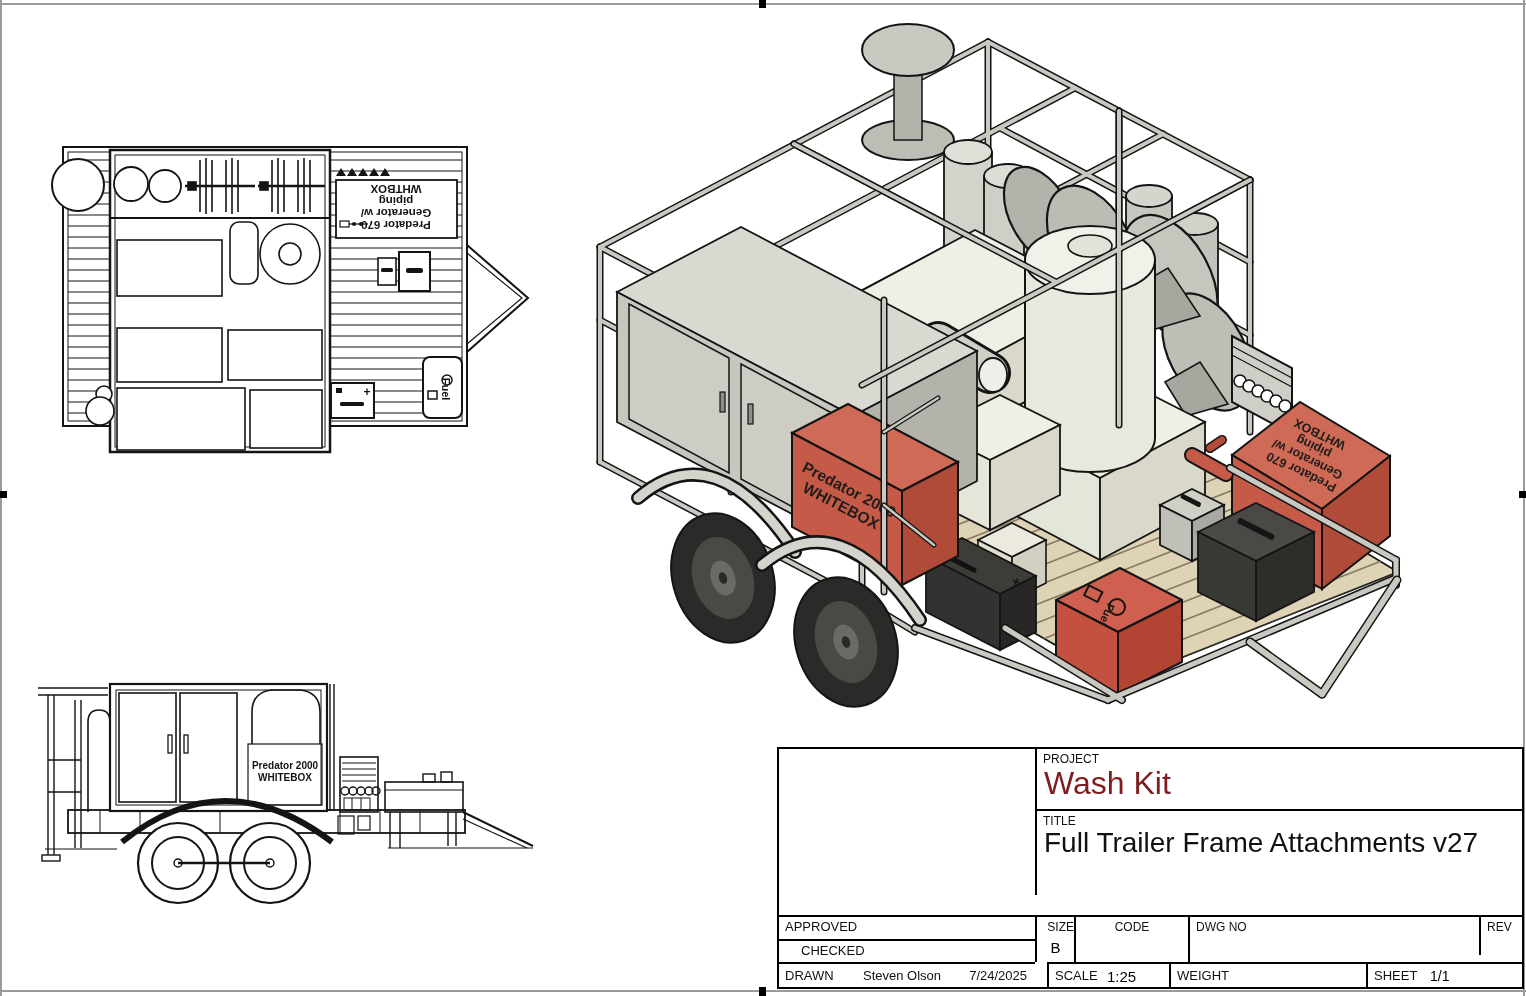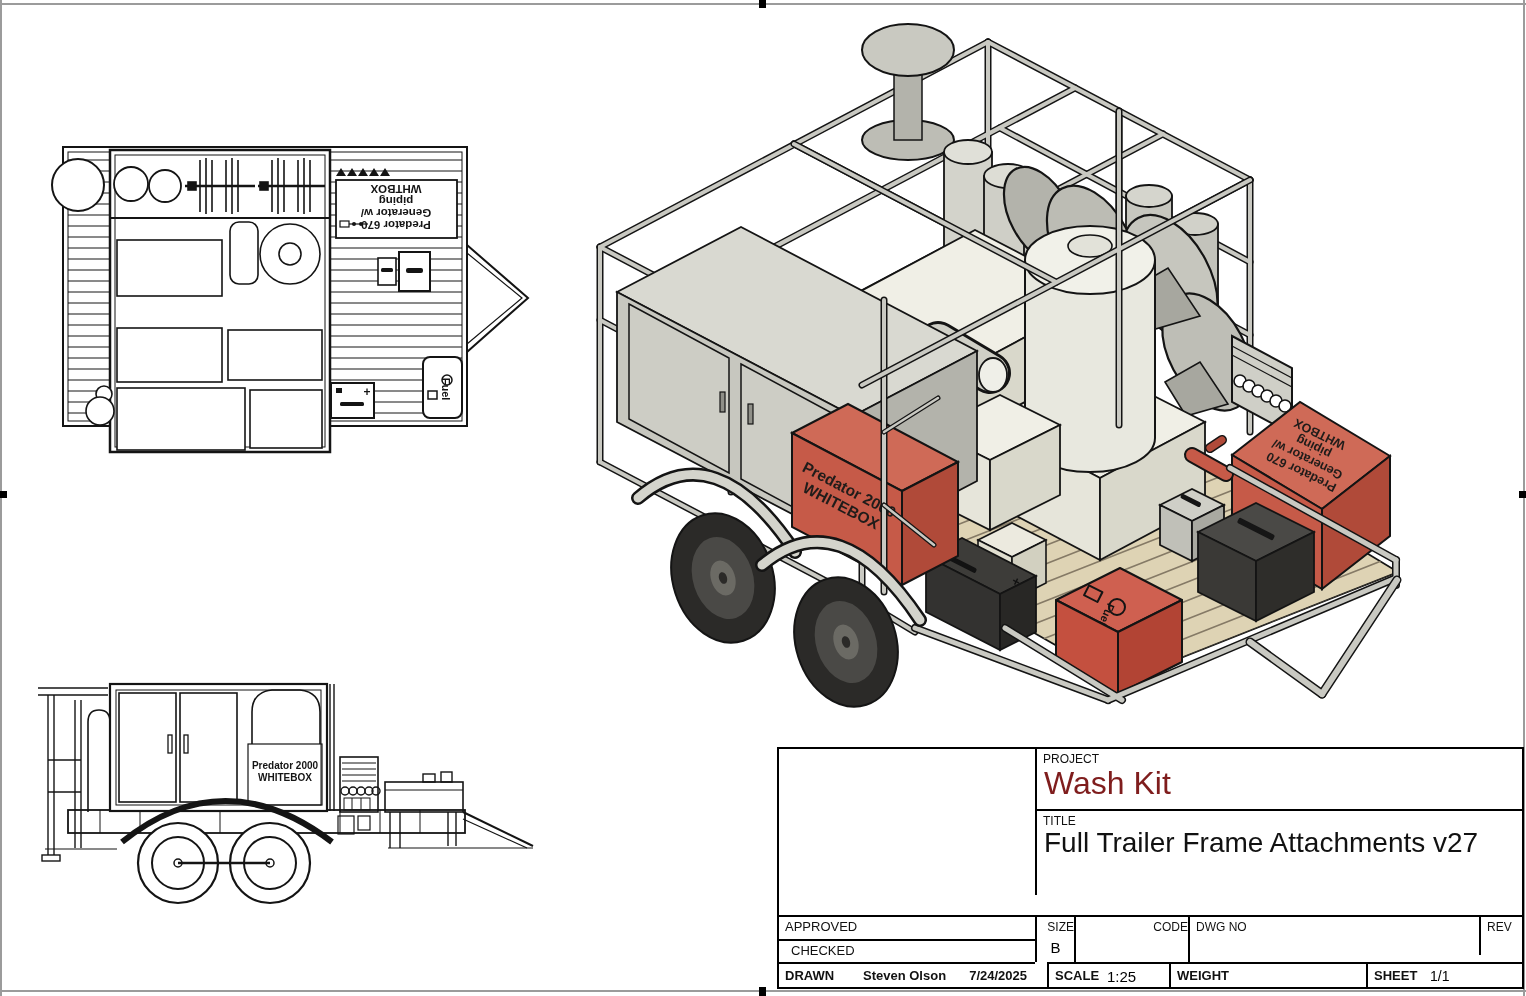--- a/index.html
+++ b/index.html
@@ -7,21 +7,21 @@
   #cad{position:absolute;left:0;top:0;}
   text{font-family:"Liberation Sans",sans-serif;}
   
   #title-block{position:absolute;left:777px;top:747px;width:747px;height:242px;border:2px solid #000;box-sizing:border-box;background:#fff;}
   .cell{position:absolute;box-sizing:border-box;border:0 solid #000;overflow:hidden;}
   .lab{font-size:12px;color:#111;display:block;padding:3px 0 0 6px;}
   .lab-inline{font-size:13px;color:#111;}
   .big-project{font-size:32px;color:#7f1d1d;padding-left:7px;line-height:34px;}
   .big-title{font-size:28px;color:#111;padding-left:7px;line-height:30px;white-space:nowrap;}
   .bl{border-left-width:2px;} .bt{border-top-width:2px;}
-  .rowtxt{font-size:13px;color:#111;padding:4px 0 0 6px;font-weight:bold;}
+  .rowtxt{font-size:13px;color:#111;padding:4px 0 0 6px;}
   .ctr{text-align:center;}
 </style>
 </head>
 <body>
 <div id="page">
 
 <svg id="cad" width="1526" height="996" viewBox="0 0 1526 996">
 
   <g stroke="#9b9b9b" stroke-width="2">
     <line x1="0" y1="4" x2="1526" y2="4"></line>
@@ -487,30 +487,30 @@
     <div class="cell bl bt" style="left:256px;top:60px;width:487px;height:86px;">
       <span class="lab">TITLE</span>
       <div class="big-title">Full Trailer Frame Attachments v27</div>
     </div>
 
     <div class="cell bt" style="left:0;top:166px;width:256px;height:24px;">
       <span class="lab-inline" style="padding-left:6px;margin-top:16px;">APPROVED</span>
       <span class="lab-inline"></span>
     </div>
     <div class="cell bt" style="left:0;top:190px;width:256px;height:23px;">
-      <span class="lab-inline" style="padding-left:12px;">CHECKED</span>
+      <span class="lab-inline" style="padding-left:22px;">CHECKED</span>
       <span class="lab-inline"></span>
     </div>
 
     <div class="cell bl bt" style="left:256px;top:166px;width:39px;height:47px;">
       <div class="lab ctr" style="padding-left:0;text-align:right;">SIZE</div>
       <div class="ctr" style="font-size:15px;margin-top:5px;">B</div>
     </div>
     <div class="cell bl bt" style="left:295px;top:166px;width:114px;height:47px;">
-      <div class="lab ctr" style="padding-left:0;text-align:right;">CODE</div>
+      <div class="lab ctr" style="padding-left:0;">CODE</div>
       <div class="ctr"></div>
     </div>
     <div class="cell bl bt" style="left:409px;top:166px;width:321px;height:47px;">
       <span class="lab">DWG NO</span>
       <span></span>
     </div>
     <div class="cell bl bt" style="left:700px;top:166px;width:43px;height:40px;">
       <span class="lab">REV</span>
       <span></span>
     </div>

